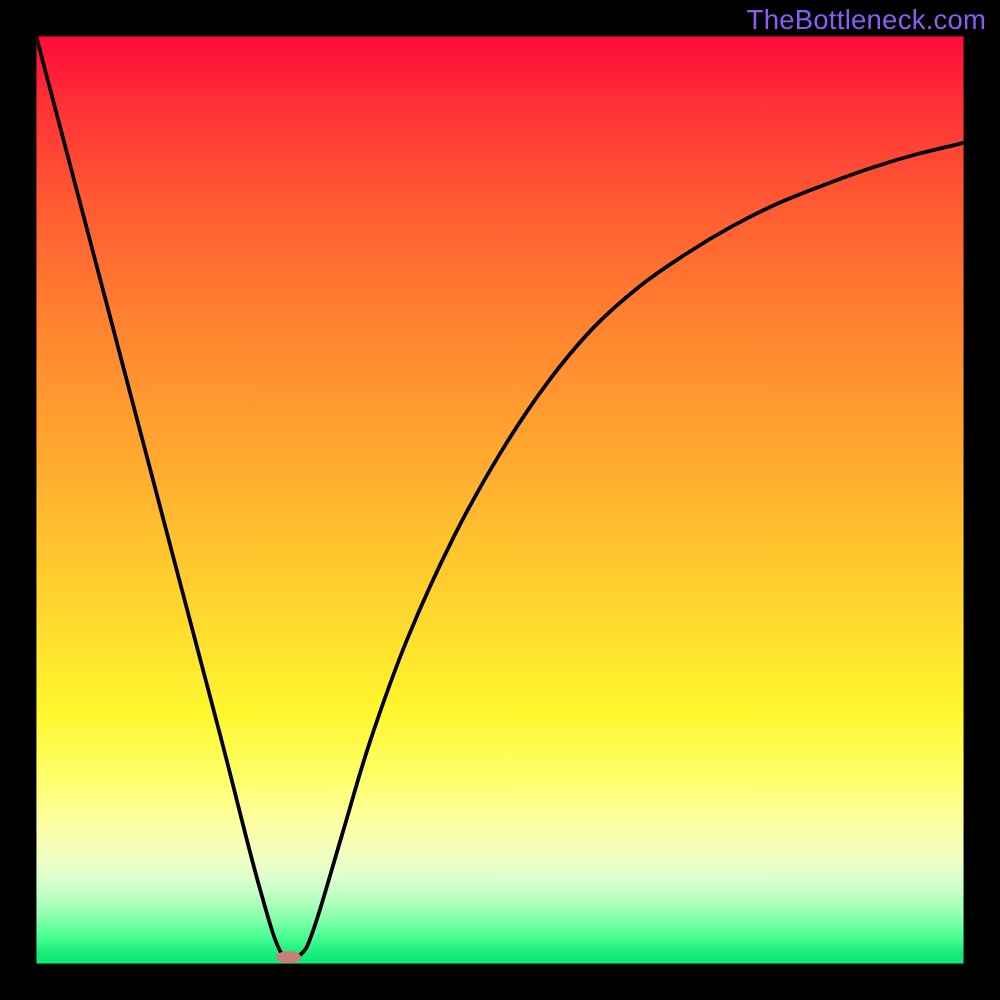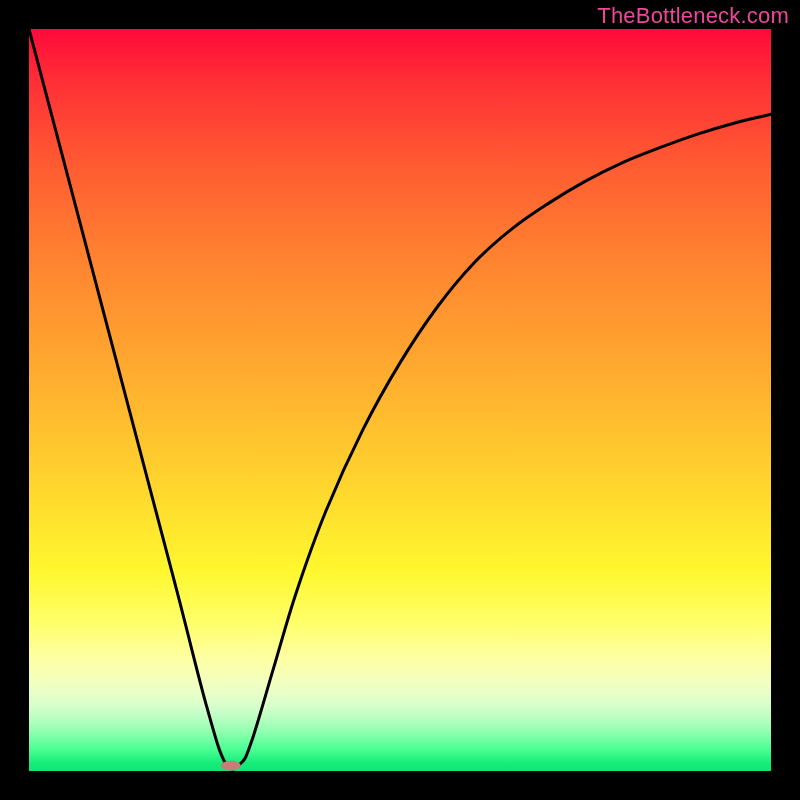--- a/index.html
+++ b/index.html
@@ -52,21 +52,21 @@
   svg.curve {
     position: absolute;
     left: 0; top: 0;
     width: 742px;
     height: 742px;
   }
   .watermark {
     position: absolute;
     top: 3px;
     right: 11px;
-    color: #ec4899;
+    color: #8b5cf6;
     font-size: 22px;
     letter-spacing: 0.2px;
     font-weight: 400;
     user-select: none;
     text-align: center;
   }
 </style>
 </head>
 <body>
 

